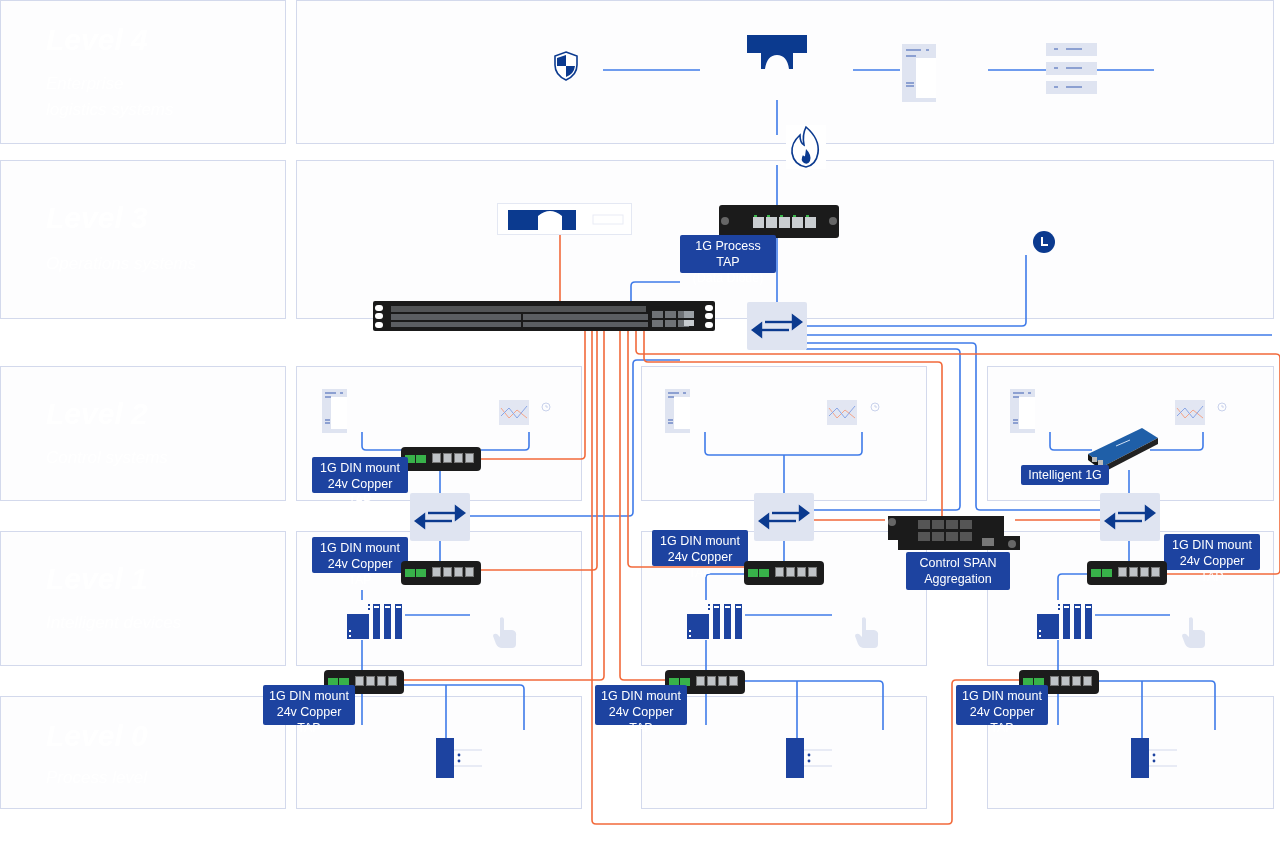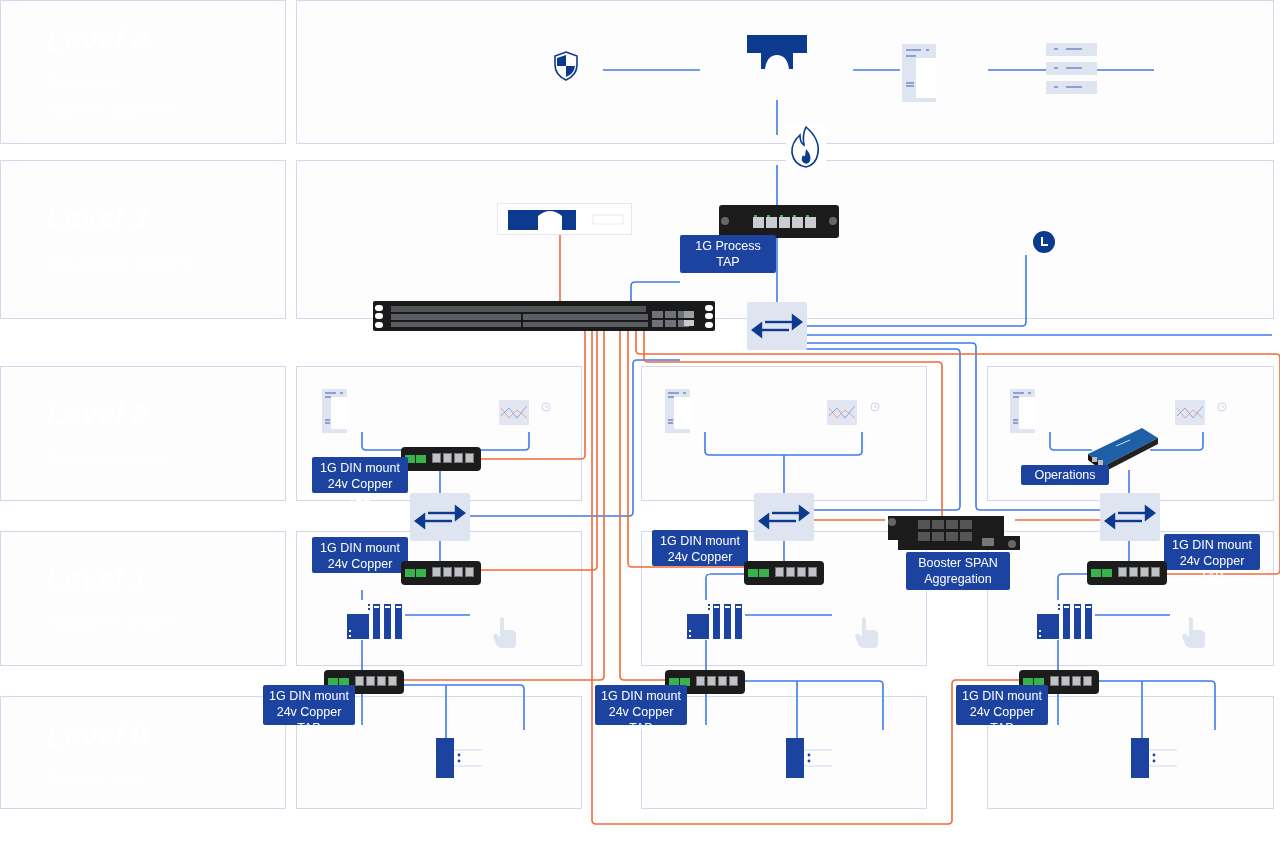--- a/index.html
+++ b/index.html
@@ -337,21 +337,21 @@
 <div class="abs" style="left:1084px;top:424px;width:76px;height:50px;">
   <svg width="76" height="50" viewBox="0 0 76 50">
       <path d="M4 30 L58 4 L74 14 L20 42 Z" fill="#1f5fa8"></path>
       <path d="M4 30 L20 42 L20 48 L4 36 Z" fill="#151515"></path>
       <path d="M20 42 L74 14 L74 20 L20 48 Z" fill="#222"></path>
       <rect x="8" y="33" width="5" height="5" fill="#bbb"></rect>
       <rect x="14" y="36" width="5" height="5" fill="#bbb"></rect>
       <path d="M32 22 L46 16" stroke="#cfe0f5" stroke-width="1"></path>
     </svg>
 </div>
-<div class="label" style="left:1021px;top:465px;width:88px;height:20px;padding:2px 4px;">Operations 1G</div>
+<div class="label" style="left:1021px;top:465px;width:88px;height:20px;padding:2px 4px;">Intelligent 1G</div>
 <div class="switch" style="left:1100px;top:493px;">
   <svg width="60" height="48" viewBox="0 0 60 48">
       <g stroke="#0b3a8f" stroke-width="2.4" fill="#0b3a8f">
         <path d="M18 20 H48"></path>
         <path d="M46 14 L54 20 L46 26 Z"></path>
         <path d="M12 28 H42"></path>
         <path d="M14 22 L6 28 L14 34 Z"></path>
       </g>
     </svg>
 </div>
@@ -367,21 +367,21 @@
         <rect x="62" y="6" width="12" height="9"></rect>
         <rect x="76" y="6" width="12" height="9"></rect>
         <rect x="34" y="18" width="12" height="9"></rect>
         <rect x="48" y="18" width="12" height="9"></rect>
         <rect x="62" y="18" width="12" height="9"></rect>
         <rect x="76" y="18" width="12" height="9"></rect>
       </g>
       <rect x="98" y="24" width="12" height="8" fill="#777"></rect>
     </svg>
 </div>
-<div class="label" style="left:906px;top:552px;width:104px;height:38px;">Booster SPAN
+<div class="label" style="left:906px;top:552px;width:104px;height:38px;">Control SPAN
 Aggregation TAP</div>
 
 <div class="label" style="left:312px;top:537px;width:96px;height:36px;">1G DIN mount
 24v Copper TAP</div>
 <div class="tap" style="left:401px;top:561px;">
     <div class="term"></div>
     <div class="term2"></div>
     <div class="port" style="left:31px"></div>
     <div class="port" style="left:42px"></div>
     <div class="port" style="left:53px"></div>

